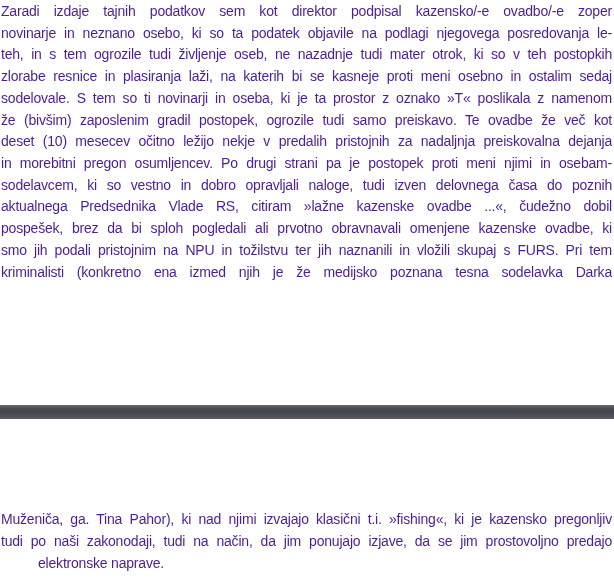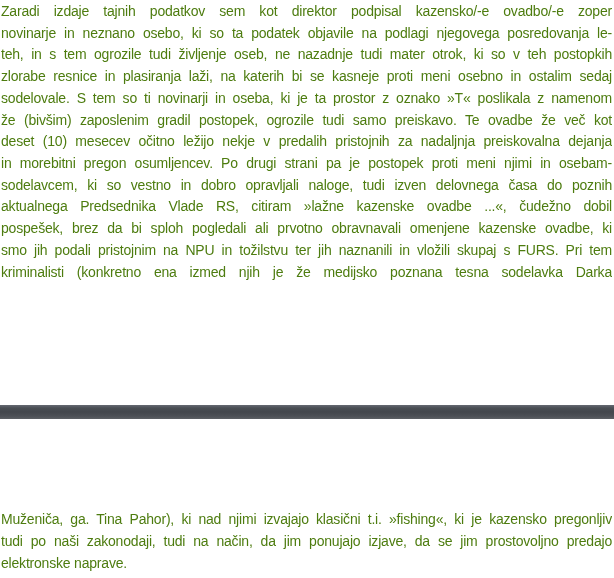--- a/index.html
+++ b/index.html
@@ -33,33 +33,34 @@
     text-align-last: justify;
     overflow: hidden;
     white-space: normal;
   }
   .para-bottom .line {
     height: 22px;
     line-height: 22px;
   }
   .para-bottom .line:last-child {
     text-align-last: left;
+    padding-left: 37px;
   }
   .divider {
     position: absolute;
     left: 0;
     top: 405px;
     width: 614px;
     height: 14px;
   }
 </style>
 </head>
 <body>
 
-<div class="page" style="background: rgb(255, 255, 255); color: #4d7c0f;">
+<div class="page" style="background: rgb(255, 255, 255); color: #4c1d95;">
   <div class="para para-top">
       <div class="line">Zaradi izdaje tajnih podatkov sem kot direktor podpisal kazensko/-e ovadbo/-e zoper</div>
       <div class="line">novinarje in neznano osebo, ki so ta podatek objavile na podlagi njegovega posredovanja le-</div>
       <div class="line">teh, in s tem ogrozile tudi življenje oseb, ne nazadnje tudi mater otrok, ki so v teh postopkih</div>
       <div class="line">zlorabe resnice in plasiranja laži, na katerih bi se kasneje proti meni osebno in ostalim sedaj</div>
       <div class="line">sodelovale. S tem so ti novinarji in oseba, ki je ta prostor z oznako »T« poslikala z namenom</div>
       <div class="line">že (bivšim) zaposlenim gradil postopek, ogrozile tudi samo preiskavo. Te ovadbe že več kot</div>
       <div class="line">deset (10) mesecev očitno ležijo nekje v predalih pristojnih za nadaljnja preiskovalna dejanja</div>
       <div class="line">in morebitni pregon osumljencev. Po drugi strani pa je postopek proti meni njimi in osebam-</div>
       <div class="line">sodelavcem, ki so vestno in dobro opravljali naloge, tudi izven delovnega časa do poznih</div>

